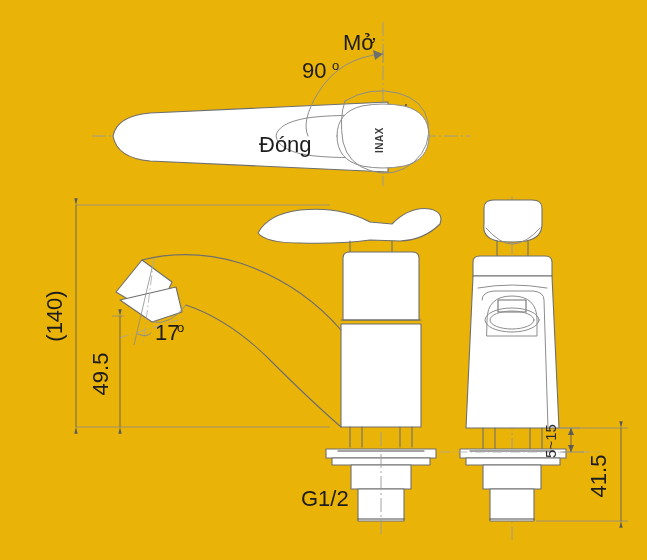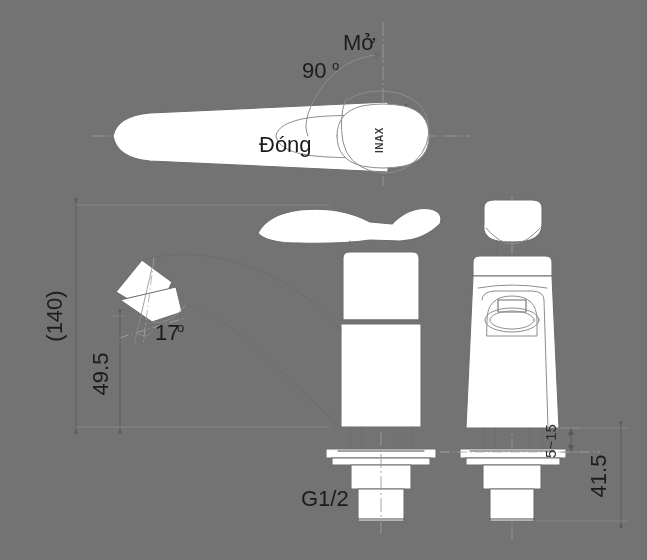--- a/index.html
+++ b/index.html
@@ -9,21 +9,21 @@
     background: #ffffff;
   }
   body {
     font-family: "Liberation Sans", sans-serif;
     color: #1a1a1a;
   }
   #drawing-root {
     position: relative;
     width: 647px;
     height: 560px;
-    background: #737373;
+    background: #eab308;
     overflow: hidden;
     text-decoration: underline;
   }
   #drawing-svg {
     position: absolute;
     top: 0;
     left: 0;
     width: 647px;
     height: 560px;
     display: block;

